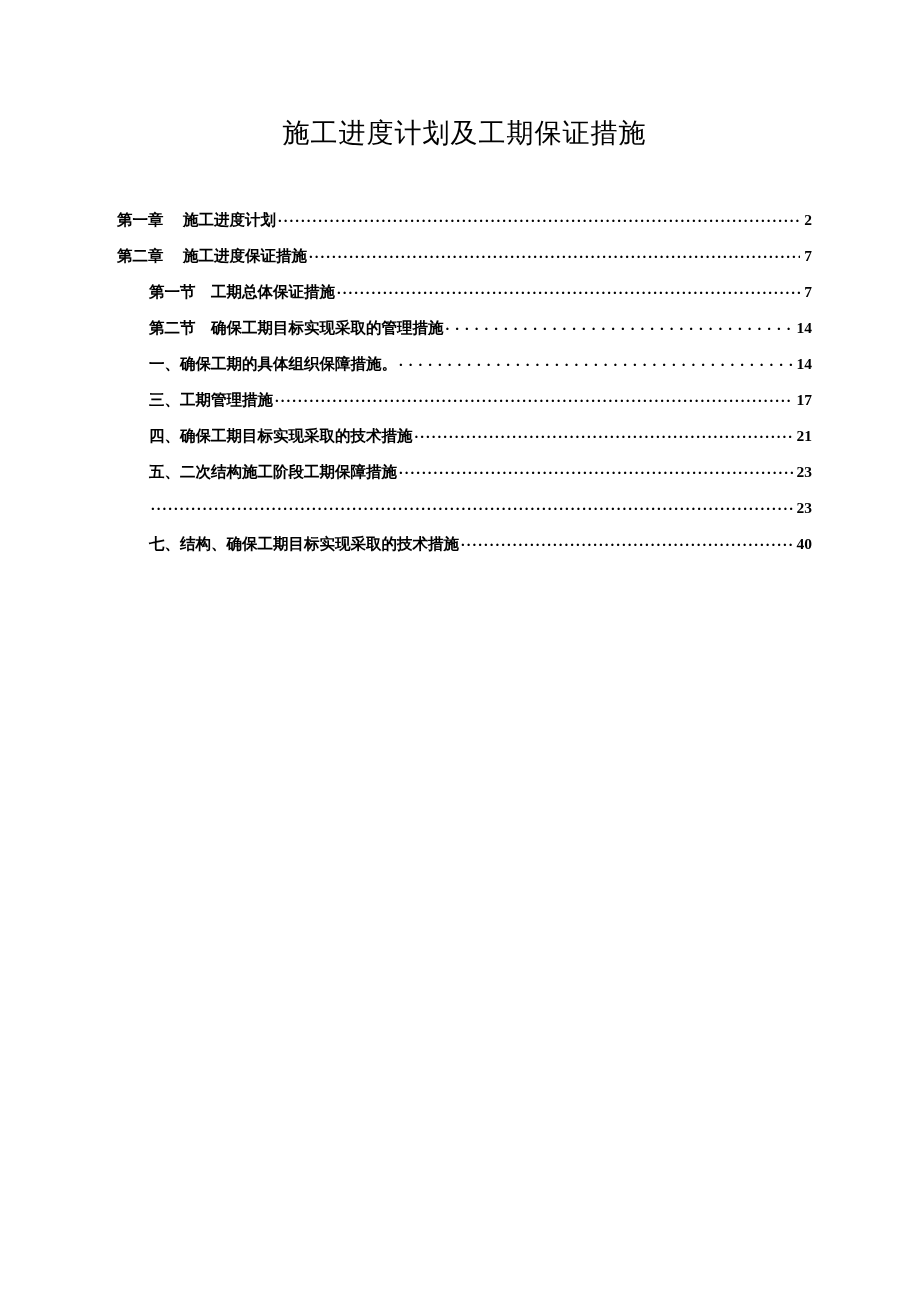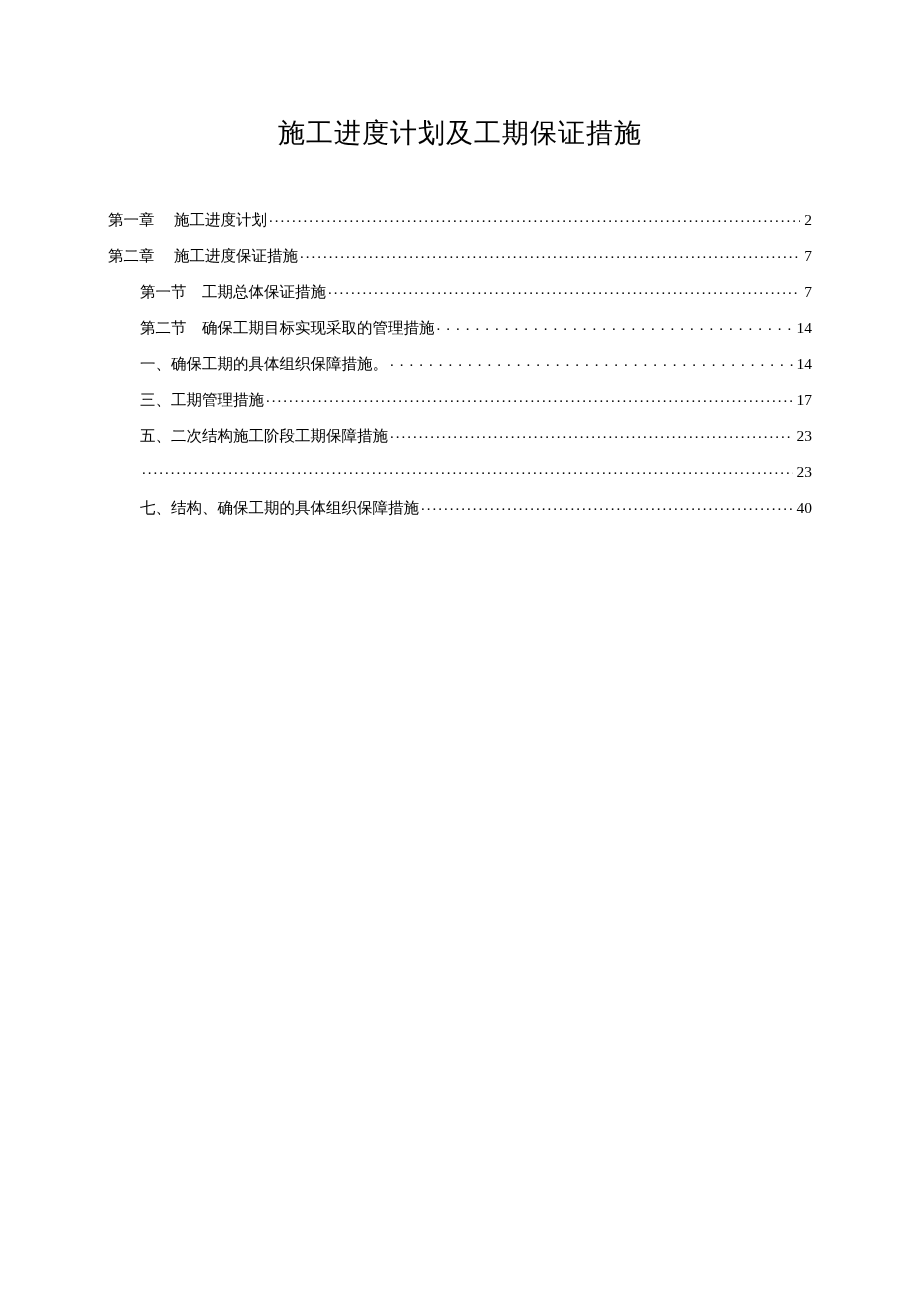--- a/index.html
+++ b/index.html
@@ -7,37 +7,39 @@
     padding: 0;
     background: #ffffff;
     font-family: "SimSun", "宋体", serif;
     color: #000000;
     width: 920px;
     height: 1302px;
     box-sizing: border-box;
   }
   .page {
     padding: 115px 108px 0 108px;
+    margin-left: 9px;
   }
   .title {
     text-align: center;
     font-size: 27px;
     font-weight: normal;
     margin-bottom: 58px;
     letter-spacing: 1px;
   }
   .toc {
     font-size: 15.5px;
     line-height: 1.0;
   }
   .toc-row {
     display: flex;
     align-items: baseline;
     white-space: nowrap;
     margin-bottom: 18px;
+    font-weight: bold;
   }
   .toc-row.level-1 {
     padding-left: 0;
   }
   .toc-row.level-2 {
     padding-left: 32px;
     justify-content: flex-end;
   }
   .label {
     flex: 0 0 auto;
@@ -106,32 +108,37 @@
       <span class="pagenum">14</span>
     </div>
 
 
     <div class="toc-row level-2">
       <span class="label">三、工期管理措施</span>
       <span class="leader"></span>
       <span class="pagenum">17</span>
     </div>
 
+    <div class="toc-row level-2">
+      <span class="label">四、确保工期目标实现采取的技术措施</span>
+      <span class="leader"></span>
+      <span class="pagenum">21</span>
+    </div>
 
     <div class="toc-row level-2">
       <span class="label">五、二次结构施工阶段工期保障措施</span>
       <span class="leader"></span>
       <span class="pagenum">23</span>
     </div>
 
     <div class="toc-row level-2">
       <span class="leader"></span>
       <span class="pagenum">23</span>
     </div>
 
     <div class="toc-row level-2">
-      <span class="label">七、结构、确保工期的具体组织保障措施</span>
+      <span class="label">七、结构、确保工期目标实现采取的技术措施</span>
       <span class="leader"></span>
       <span class="pagenum">40</span>
     </div>
 
   </div>
 </div>
 
 </body></html>

